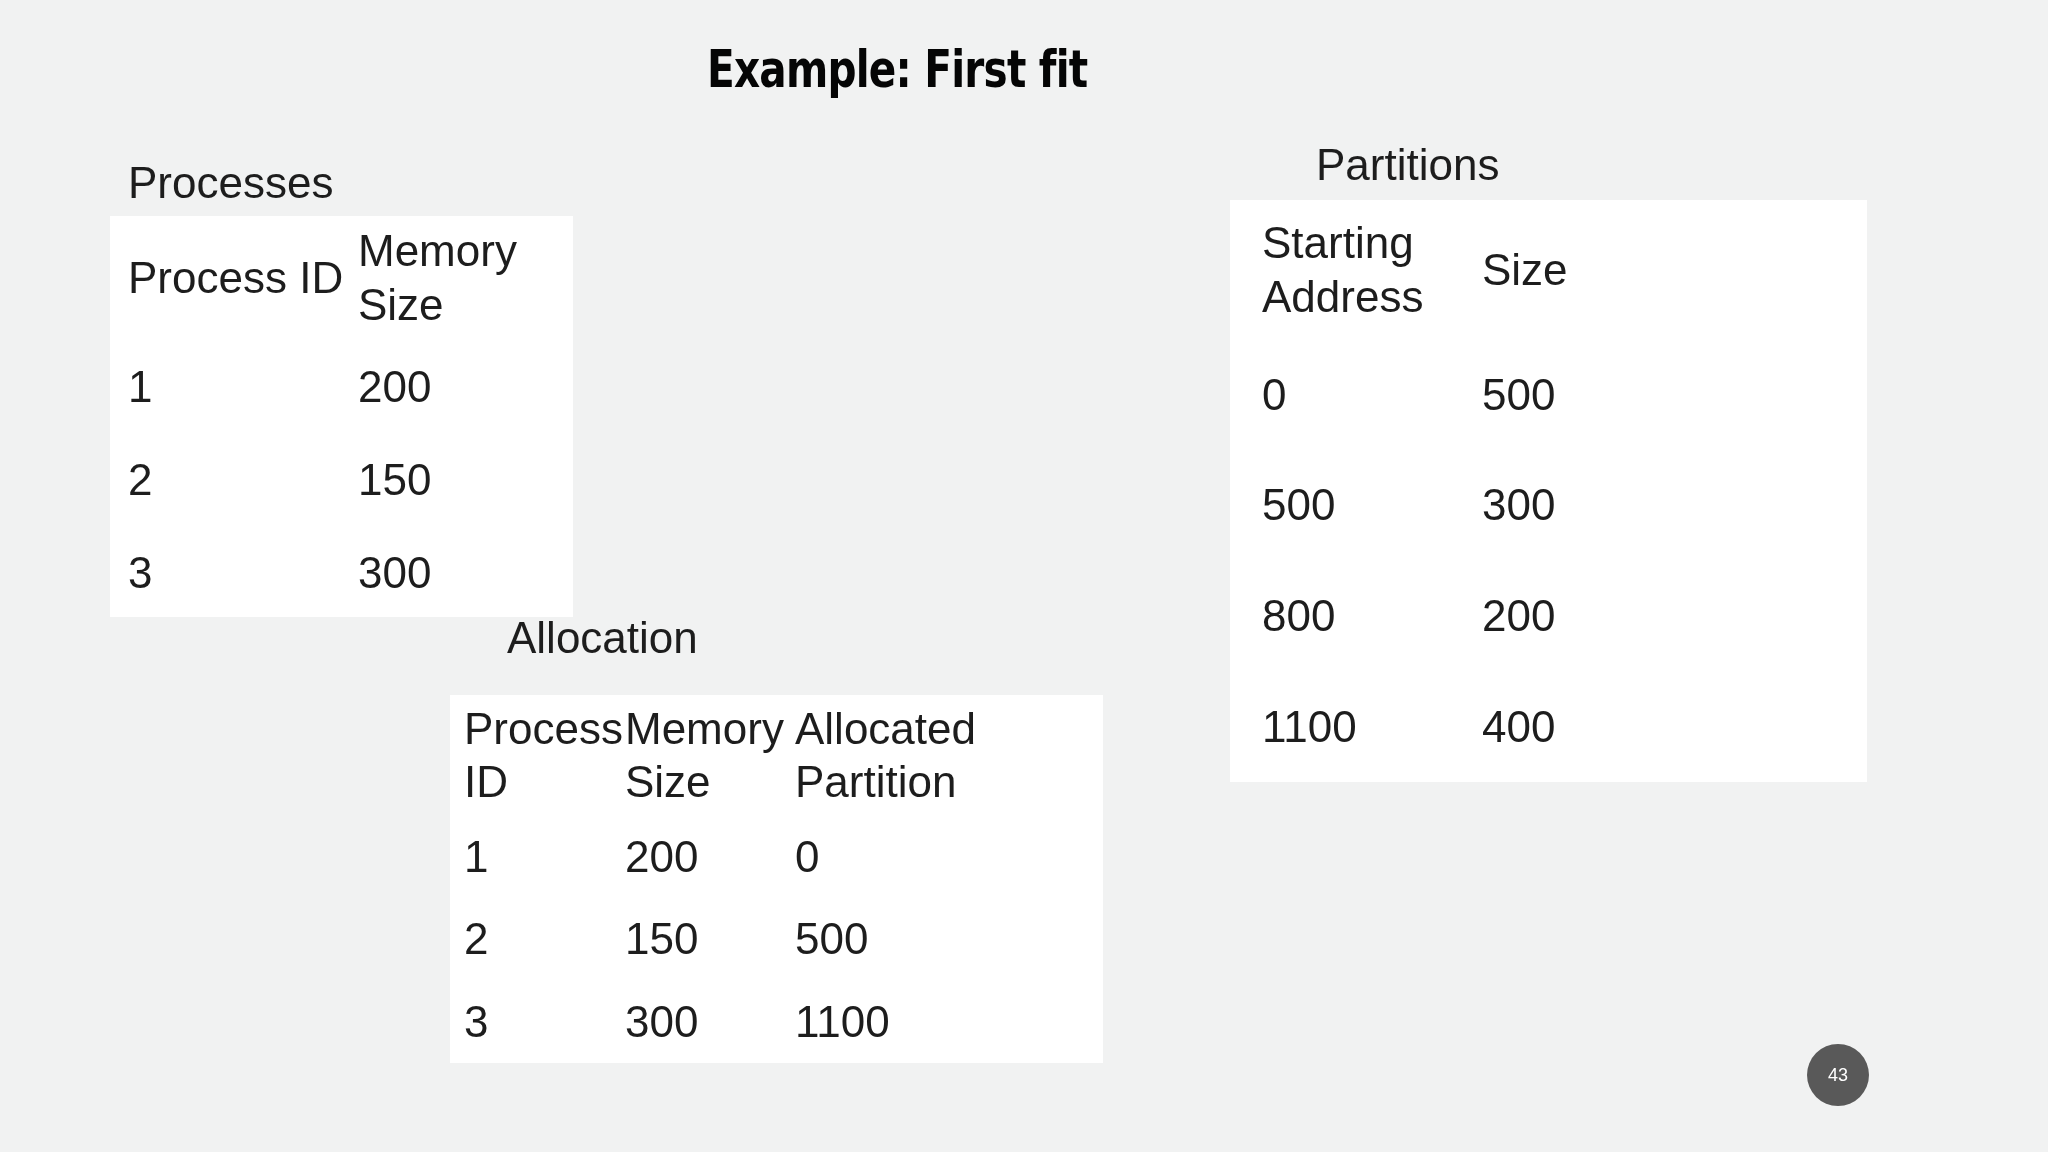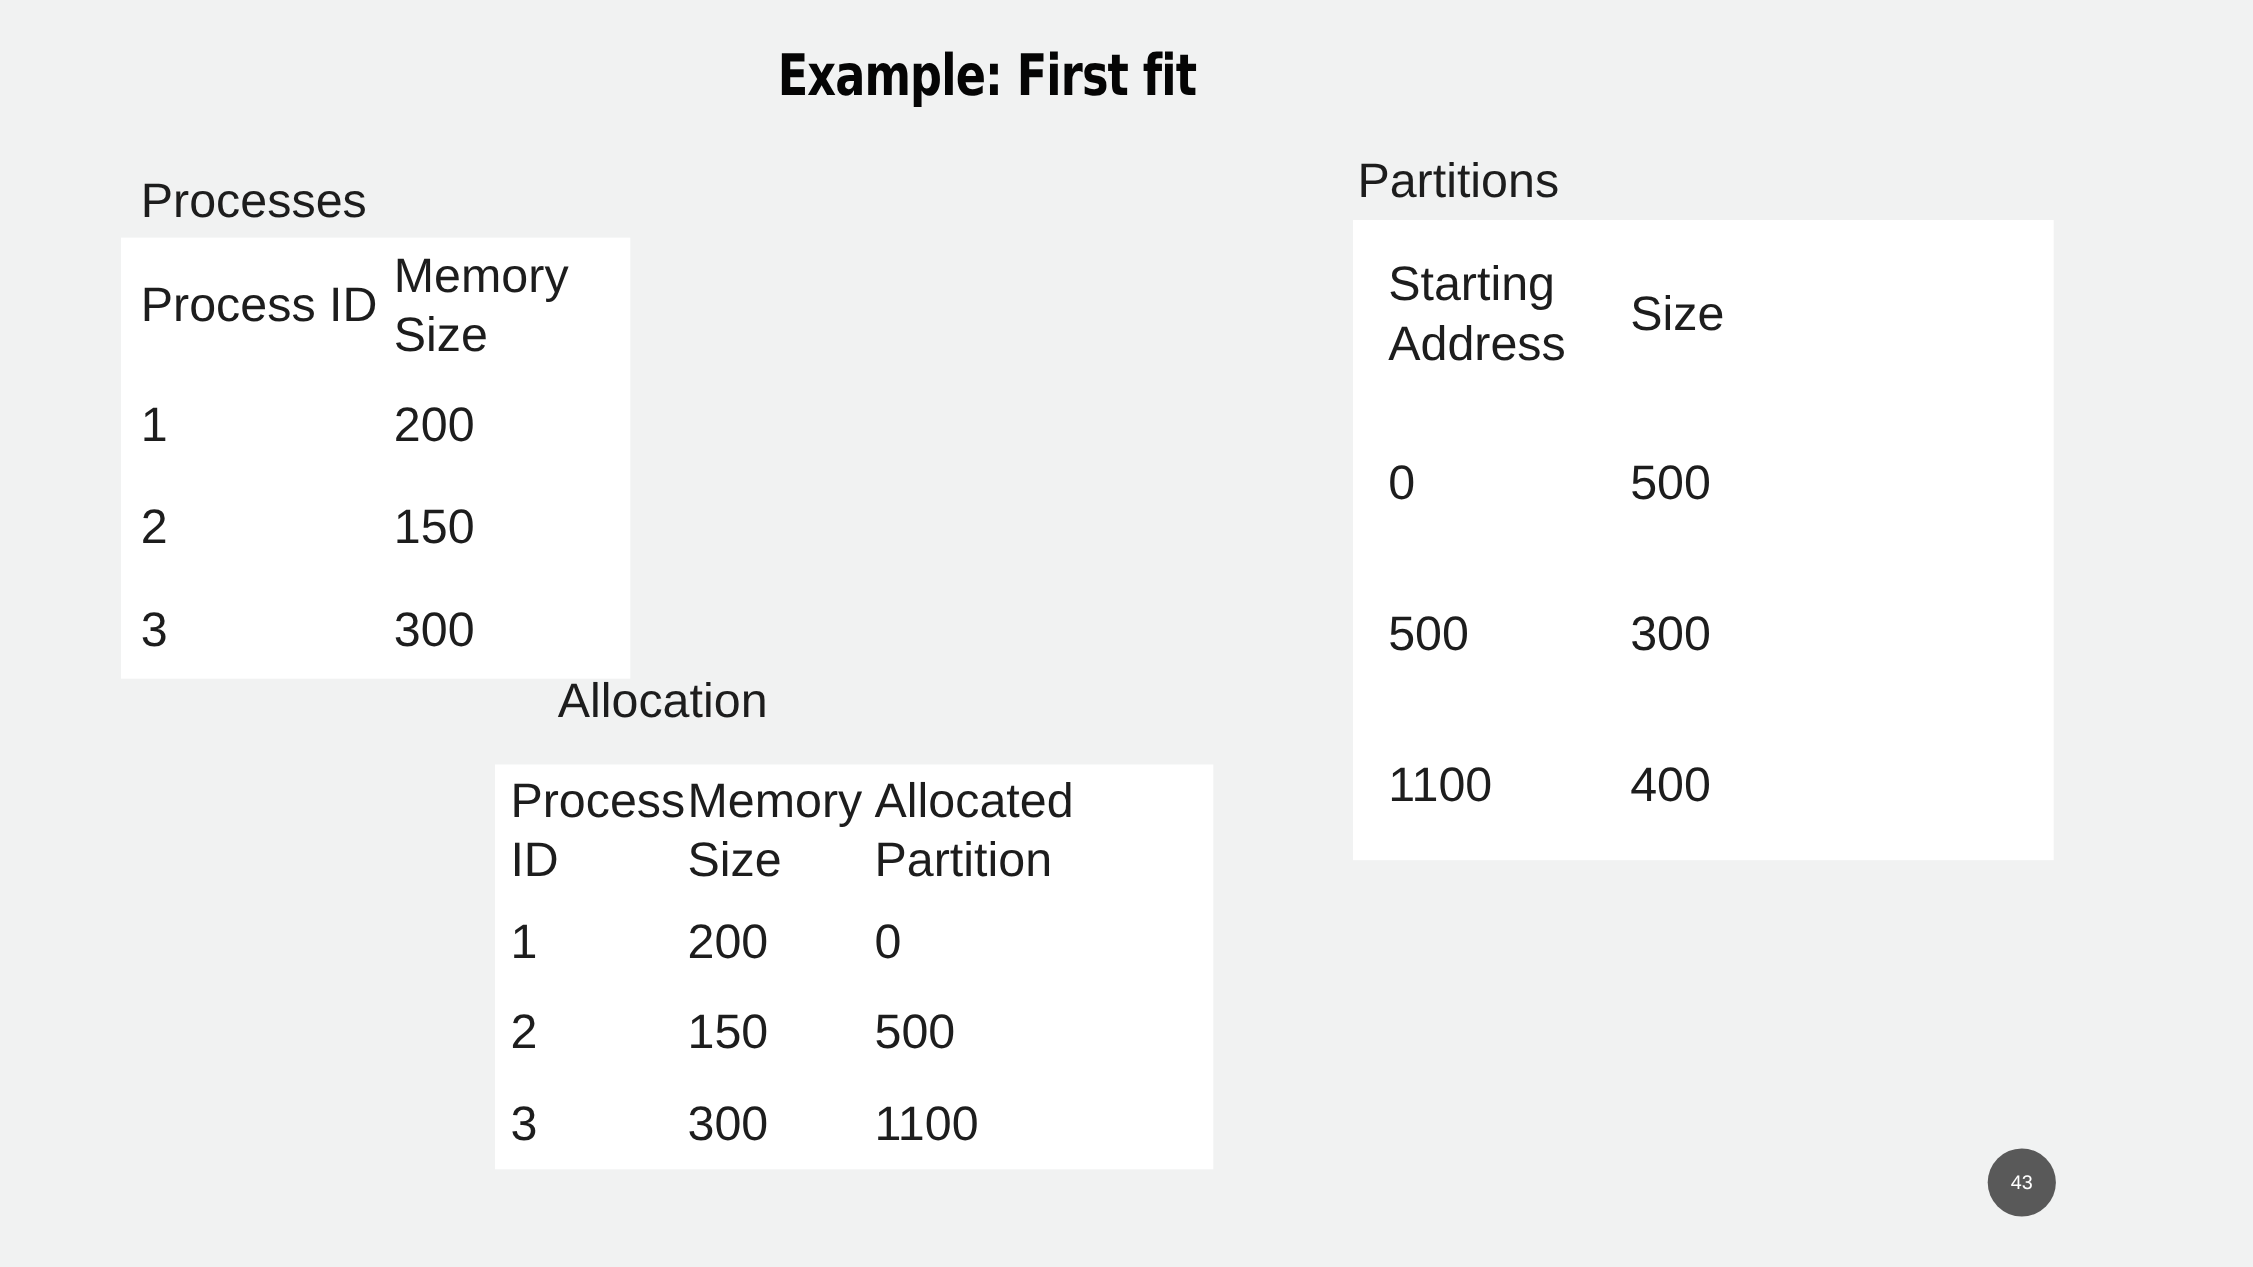--- a/index.html
+++ b/index.html
@@ -28,21 +28,21 @@
     transform:scaleX(0.78);transform-origin:left top;
   }
 
   .section-label{
     position:absolute;margin:0;
     font-size:44px;line-height:1.0;font-weight:400;color:var(--text);
     white-space:nowrap;
     text-align:center;
   }
   .label-processes{left:128px;top:161px;}
-  .label-partitions{left:1234px;top:143px;}
+  .label-partitions{left:1316px;top:143px;}
   .label-allocation{left:507px;top:616px;}
 
   .card{
     position:absolute;background:var(--card);
   }
   .card-processes{left:110px;top:216px;width:463px;height:401px;}
   .card-partitions{left:1230px;top:200px;width:637px;height:582px;}
   .card-allocation{left:450px;top:695px;width:653px;height:368px;}
 
   table.data{
@@ -124,20 +124,24 @@
       </tr>
       <tr>
         <td class="c1">0</td>
         <td class="c2">500</td>
       </tr>
       <tr>
         <td class="c1">500</td>
         <td class="c2">300</td>
       </tr>
       <tr>
+        <td class="c1">800</td>
+        <td class="c2">200</td>
+      </tr>
+      <tr>
         <td class="c1">1100</td>
         <td class="c2">400</td>
       </tr>
     </tbody>
       </table>
   </div>
 
   <p class="section-label label-allocation">Allocation</p>
   <div class="card card-allocation">
     <table class="data">

